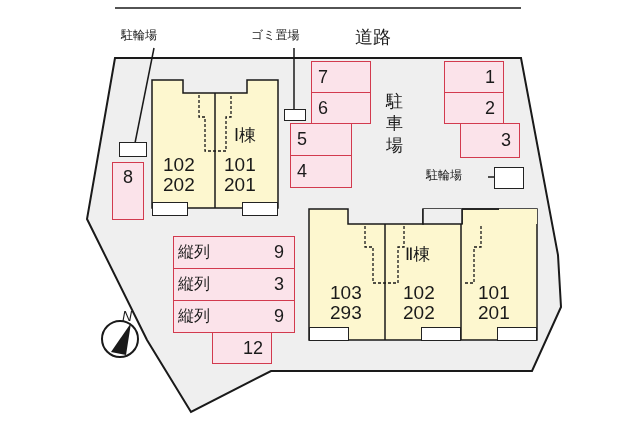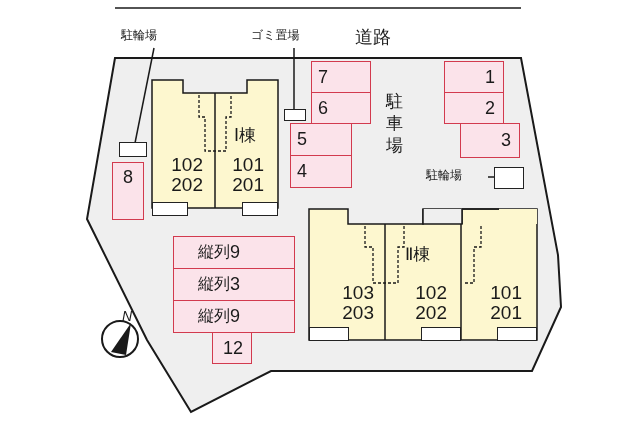--- a/index.html
+++ b/index.html
@@ -4,23 +4,23 @@
 <style>
   html, body { margin: 0; padding: 0; background: #ffffff; }
   body { width: 640px; height: 426px; position: relative; overflow: hidden;
          font-family: "DejaVu Sans", sans-serif; color: #1a1a1a; }
   svg.lot { position: absolute; left: 0; top: 0; }
   .label { position: absolute; font-size: 12px; line-height: 1; white-space: nowrap; }
   .park { position: absolute; background: #fbe3ea; border: 1.5px solid #d23a4e; box-sizing: border-box;
           font-family: "Liberation Sans", sans-serif; font-size: 18px; display: flex; align-items: center; }
   .park.left { justify-content: flex-start; padding-left: 6px; }
   .park.right { justify-content: flex-end; padding-right: 8px; }
-  .park.row { justify-content: flex-start; padding: 0 10px 0 24px; }
+  .park.row { justify-content: space-between; padding: 0 10px 0 4px; }
   .park .kanji { font-family: "DejaVu Sans", sans-serif; font-size: 16px; }
-  .unitnum { position: absolute; font-family: "Liberation Sans", sans-serif; font-size: 19px; line-height: 1.05; text-align: right; }
+  .unitnum { position: absolute; font-family: "Liberation Sans", sans-serif; font-size: 19px; line-height: 1.05; text-align: left; }
   .bname { position: absolute; font-size: 17px; white-space: nowrap; }
   .whitebox { position: absolute; background: #fff; border: 1.5px solid #222; box-sizing: border-box; }
 </style>
 </head>
 <body>
 
 <svg class="lot" width="640" height="426">
 
   <line x1="115" y1="8" x2="521" y2="8" stroke="#1a1a1a" stroke-width="1.5"></line>
 
@@ -78,21 +78,21 @@
 <div class="unitnum" style="left:224px; top:155px; width:40px;">
   <div>101</div>
   <div>201</div>
 </div>
 <div class="whitebox" style="left:152px; top:202px; width:36px; height:14px;"></div>
 <div class="whitebox" style="left:242px; top:202px; width:36px; height:14px;"></div>
 
 <div class="bname" style="left:405px; top:243px;font-family:Liberation Mono, monospace;">Ⅱ棟</div>
 <div class="unitnum" style="left:330px; top:283px; width:44px;">
   <div>103</div>
-  <div>203</div>
+  <div>293</div>
 </div>
 <div class="unitnum" style="left:403px; top:283px; width:44px;">
   <div>102</div>
   <div>202</div>
 </div>
 <div class="unitnum" style="left:478px; top:283px; width:44px;">
   <div>101</div>
   <div>201</div>
 </div>
 <div class="whitebox" style="left:309px; top:327px; width:40px; height:14px;"></div>
@@ -115,13 +115,13 @@
   <span>9</span>
 </div>
 <div class="park row" style="left:173px; top:268px; width:122px; height:33px;">
   <span class="kanji">縦列</span>
   <span>3</span>
 </div>
 <div class="park row" style="left:173px; top:300px; width:122px; height:33px;">
   <span class="kanji">縦列</span>
   <span>9</span>
 </div>
-<div class="park right" style="left:212px; top:332px; width:40px; height:32px;">12</div>
+<div class="park right" style="left:212px; top:332px; width:60px; height:32px;">12</div>
 
 </body></html>

